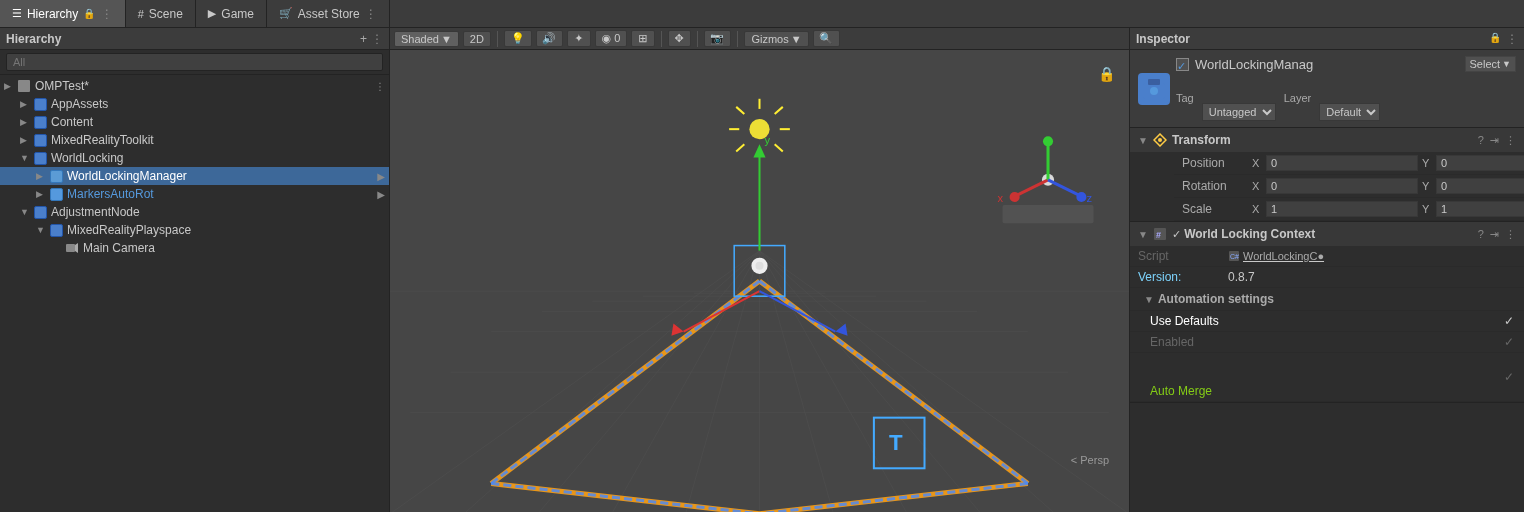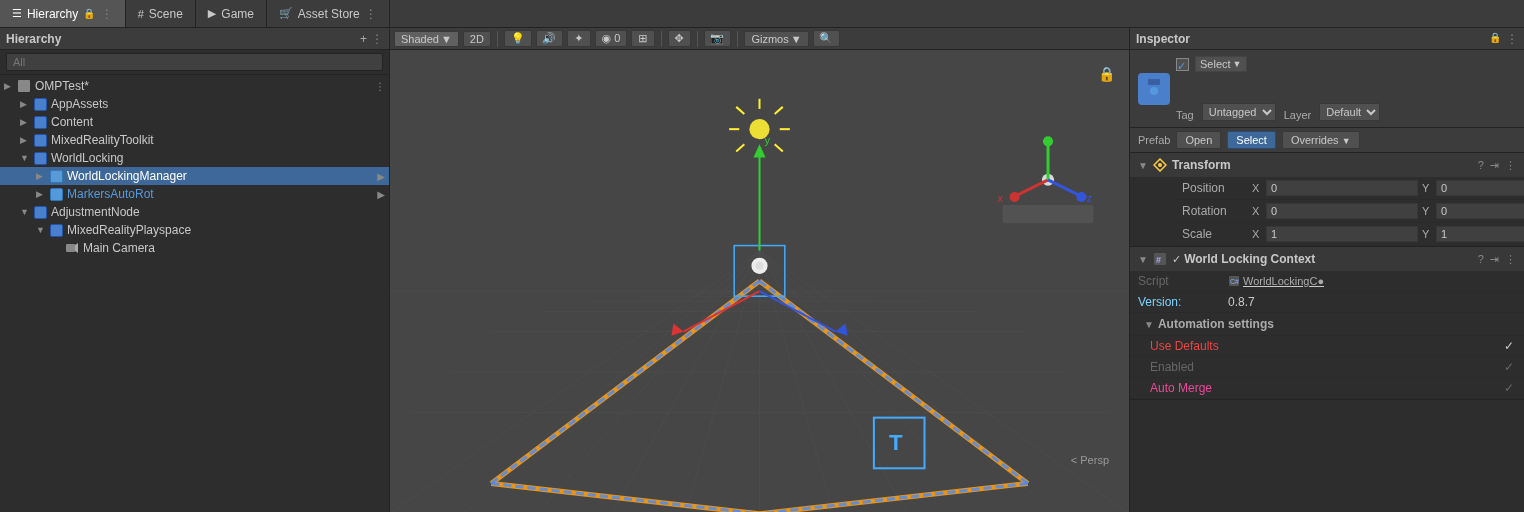--- a/index.html
+++ b/index.html
@@ -251,21 +251,21 @@
     }
     .static-badge {
       background: #505050;
       border: 1px solid #444;
       padding: 1px 4px;
       font-size: 11px;
       display: flex; align-items: center; gap: 2px;
     }
     .tag-layer-row {
       display: flex;
-      align-items: flex-end;
+      align-items: center;
       gap: 8px;
       margin-top: 3px;
       font-size: 11px;
       color: #aaa;
     }
     .tag-layer-row select, .tag-layer-row .dropdown {
       background: #505050;
       border: 1px solid #383838;
       color: #c8c8c8;
       font-size: 11px;
@@ -388,21 +388,21 @@
       cursor: pointer;
     }
     .auto-fold { color: #888; font-size: 10px; margin-right: 4px; }
     .auto-title { font-size: 12px; font-weight: bold; color: #aaa; }
     .auto-row {
       display: flex;
       align-items: center;
       padding: 3px 8px 3px 20px;
       border-bottom: 1px solid #2a2a2a;
     }
-    .auto-label { flex: 1; font-size: 12px; color: #ef4444; }
+    .auto-label { flex: 1; font-size: 12px; color: #ffffff; }
     .auto-check {
       width: 14px; height: 14px;
       display: flex; align-items: center; justify-content: center;
       color: #c8c8c8; font-size: 12px;
     }
 
     
     ::-webkit-scrollbar { width: 6px; }
     ::-webkit-scrollbar-track { background: #2d2d2d; }
     ::-webkit-scrollbar-thumb { background: #555; border-radius: 3px; }
@@ -687,47 +687,39 @@
           <rect x="3" y="8" width="22" height="16" rx="2" fill="#4a7fcb"></rect>
           <rect x="8" y="4" width="12" height="6" rx="1" fill="#3a5fa0"></rect>
           <circle cx="14" cy="16" r="4" fill="#5599dd"></circle>
         </svg>
       </div>
       <div class="obj-info">
         <div class="obj-name-row">
           <div class="obj-name-checkbox">
             <span style="color:#5599dd;font-size:11px;">✓</span>
           </div>
+          <span class="obj-name">WorldLockingManag</span>
           <div class="static-badge">
             <span>Select</span>
             <span style="font-size:9px;">▼</span>
           </div>
         </div>
         <div class="tag-layer-row">
           <span>Tag</span>
           <select style="background:#505050;border:1px solid #383838;color:#c8c8c8;font-size:11px;padding:1px 2px;">
             <option>Untagged</option>
           </select>
           <span>Layer</span>
           <select style="background:#505050;border:1px solid #383838;color:#c8c8c8;font-size:11px;padding:1px 2px;">
             <option>Default</option>
           </select>
         </div>
       </div>
     </div>
 
-    <div class="prefab-bar">
-      <span class="prefab-label">Prefab</span>
-      <button class="prefab-btn">Open</button>
-      <button class="prefab-btn blue">Select</button>
-      <button class="prefab-btn">
-        <span>Overrides</span>
-        <span style="font-size:9px;">▼</span>
-      </button>
-    </div>
 
     <div class="component-section">
       <div class="component-header">
         <span class="comp-fold">▼</span>
         <span class="comp-icon">
           <svg width="14" height="14" viewBox="0 0 14 14">
             <path d="M7,1 L13,7 L7,13 L1,7 Z" fill="none" stroke="#ffcc44" stroke-width="1.5"></path>
             <circle cx="7" cy="7" r="2" fill="#ffcc44"></circle>
           </svg>
         </span>
@@ -830,20 +822,20 @@
         <span class="auto-label">Use Defaults</span>
         <div class="auto-check">✓</div>
       </div>
 
       <div class="auto-row">
         <span class="auto-label" style="color:#666;">Enabled</span>
         <div class="auto-check" style="color:#666;">✓</div>
       </div>
 
       <div class="auto-row">
-        <span class="auto-label" style="color:#ec4899;">Auto Merge</span>
+        <span class="auto-label" style="color:#84cc16;margin-top:28px;">Auto Merge</span>
         <div class="auto-check" style="color:#666;">✓</div>
       </div>
 
     </div>
   </div>
 
 </div>
 
 </body></html>

